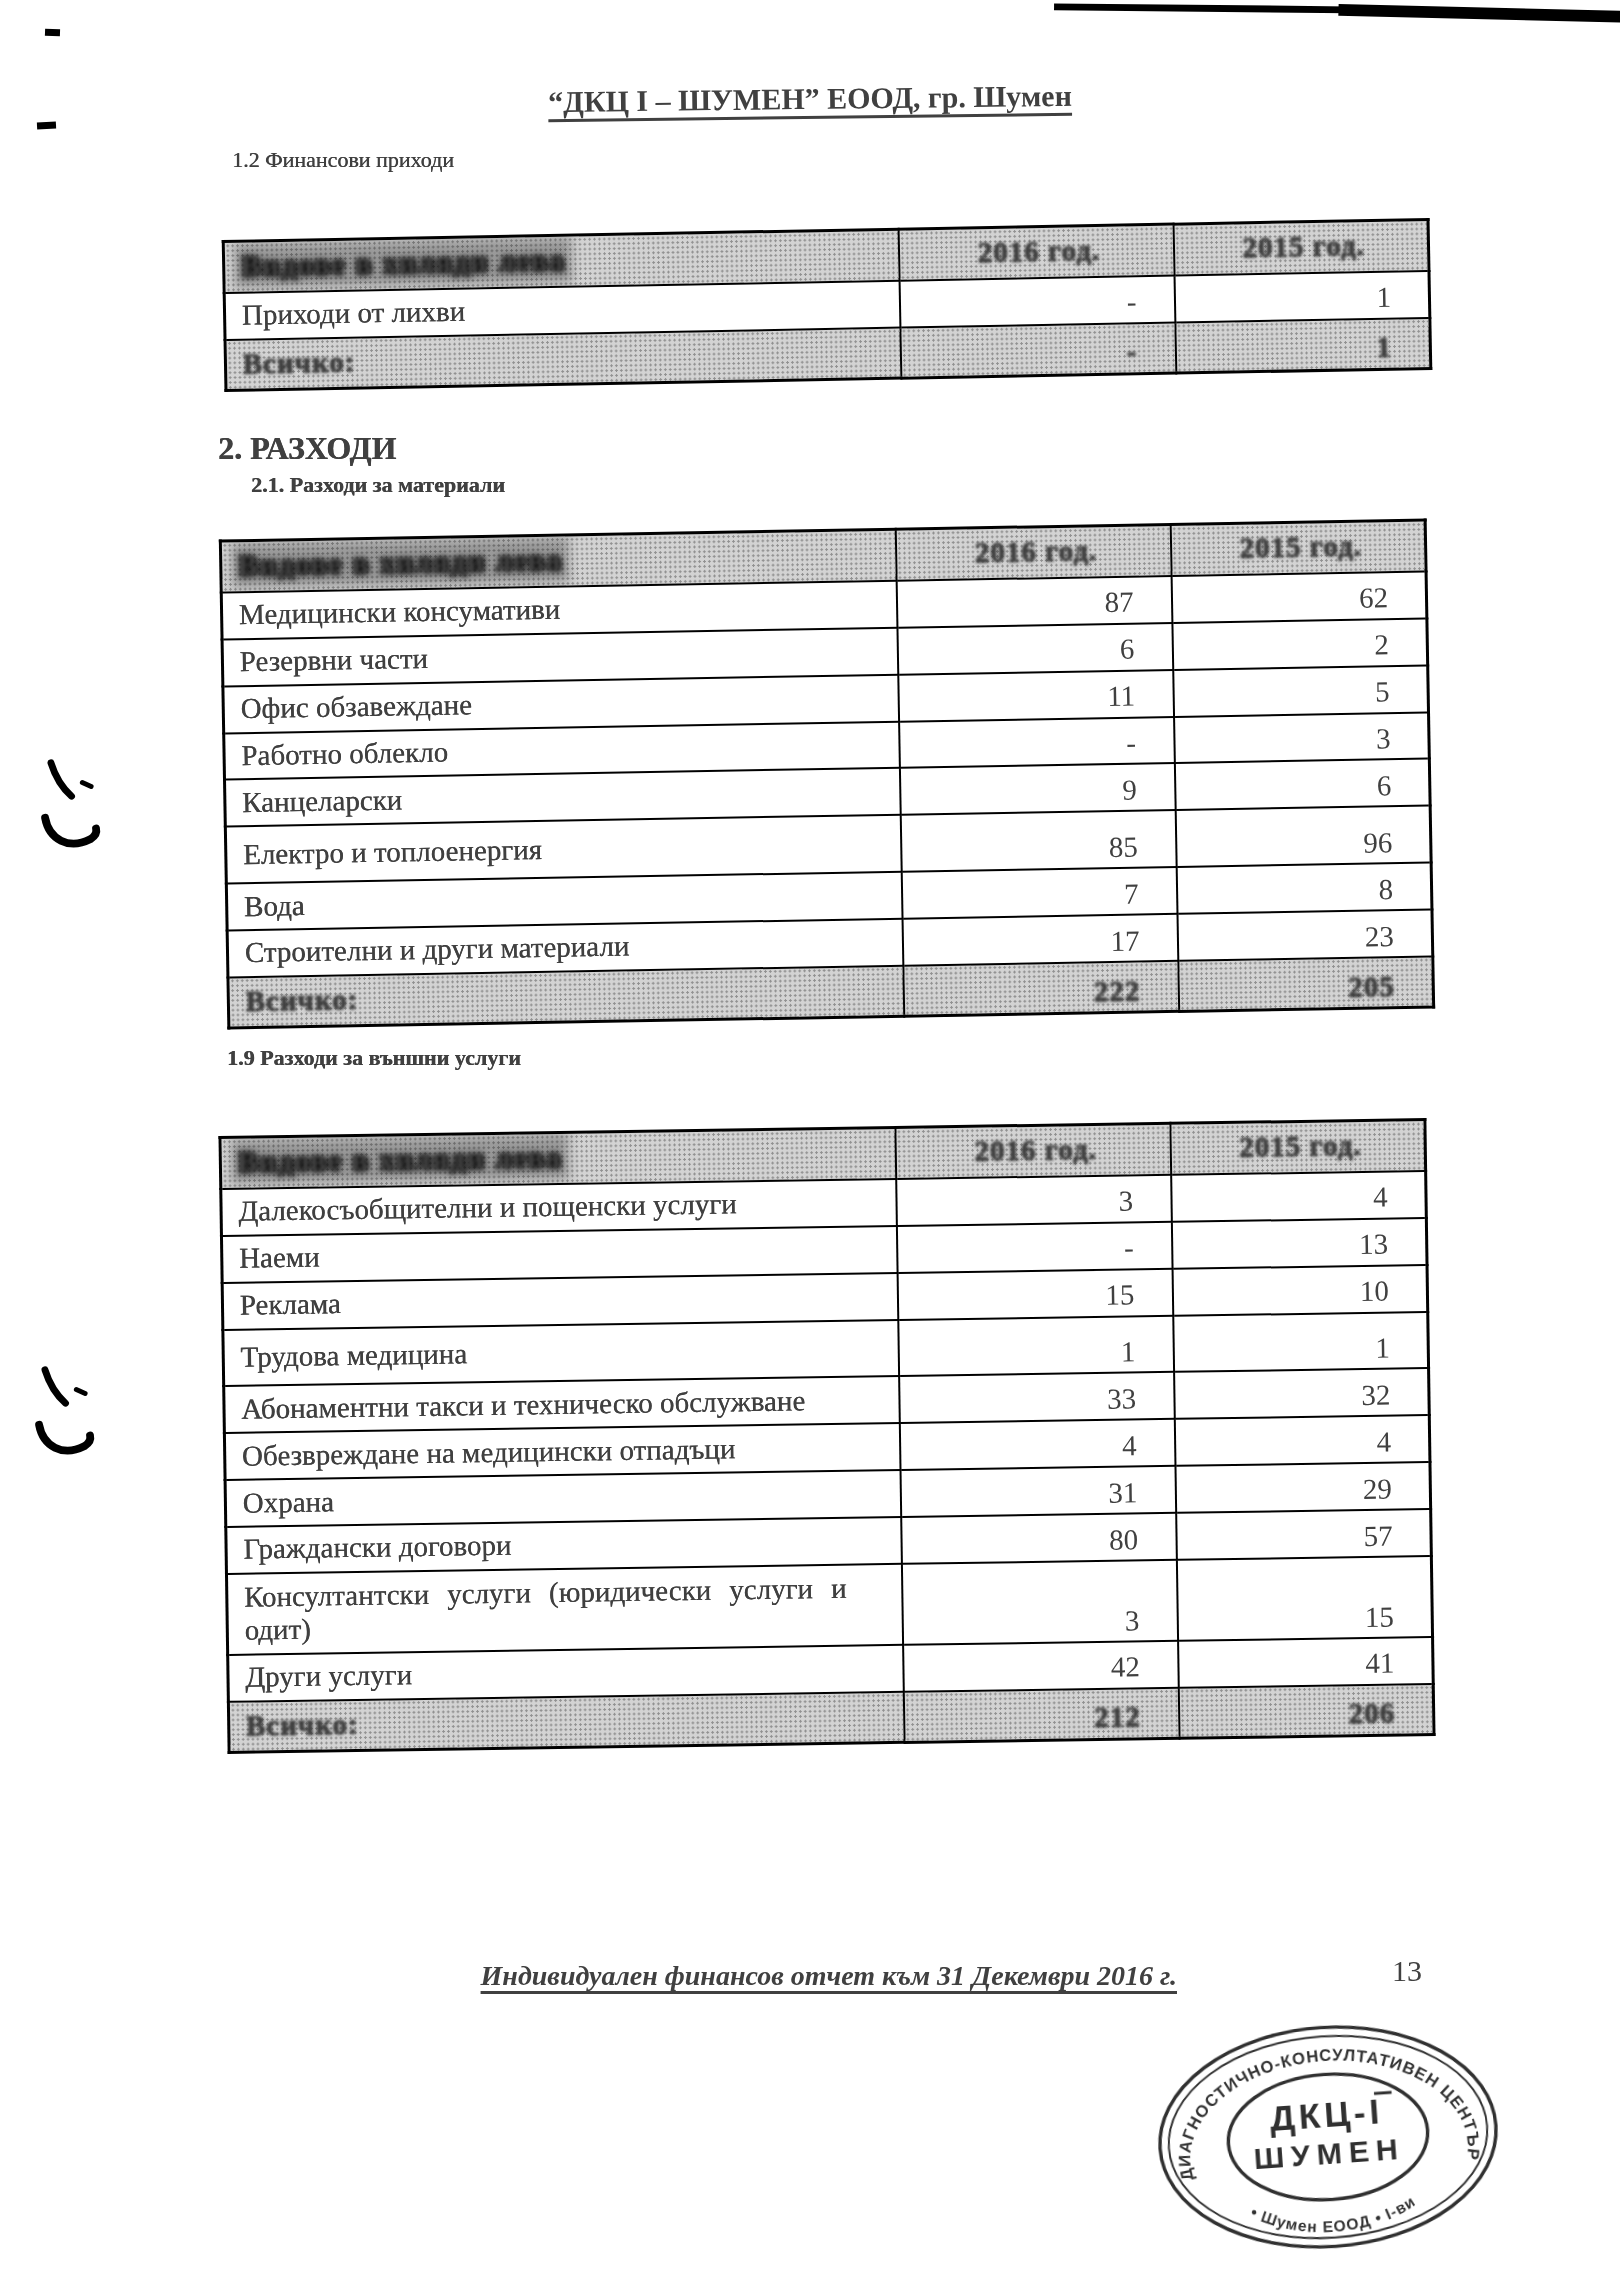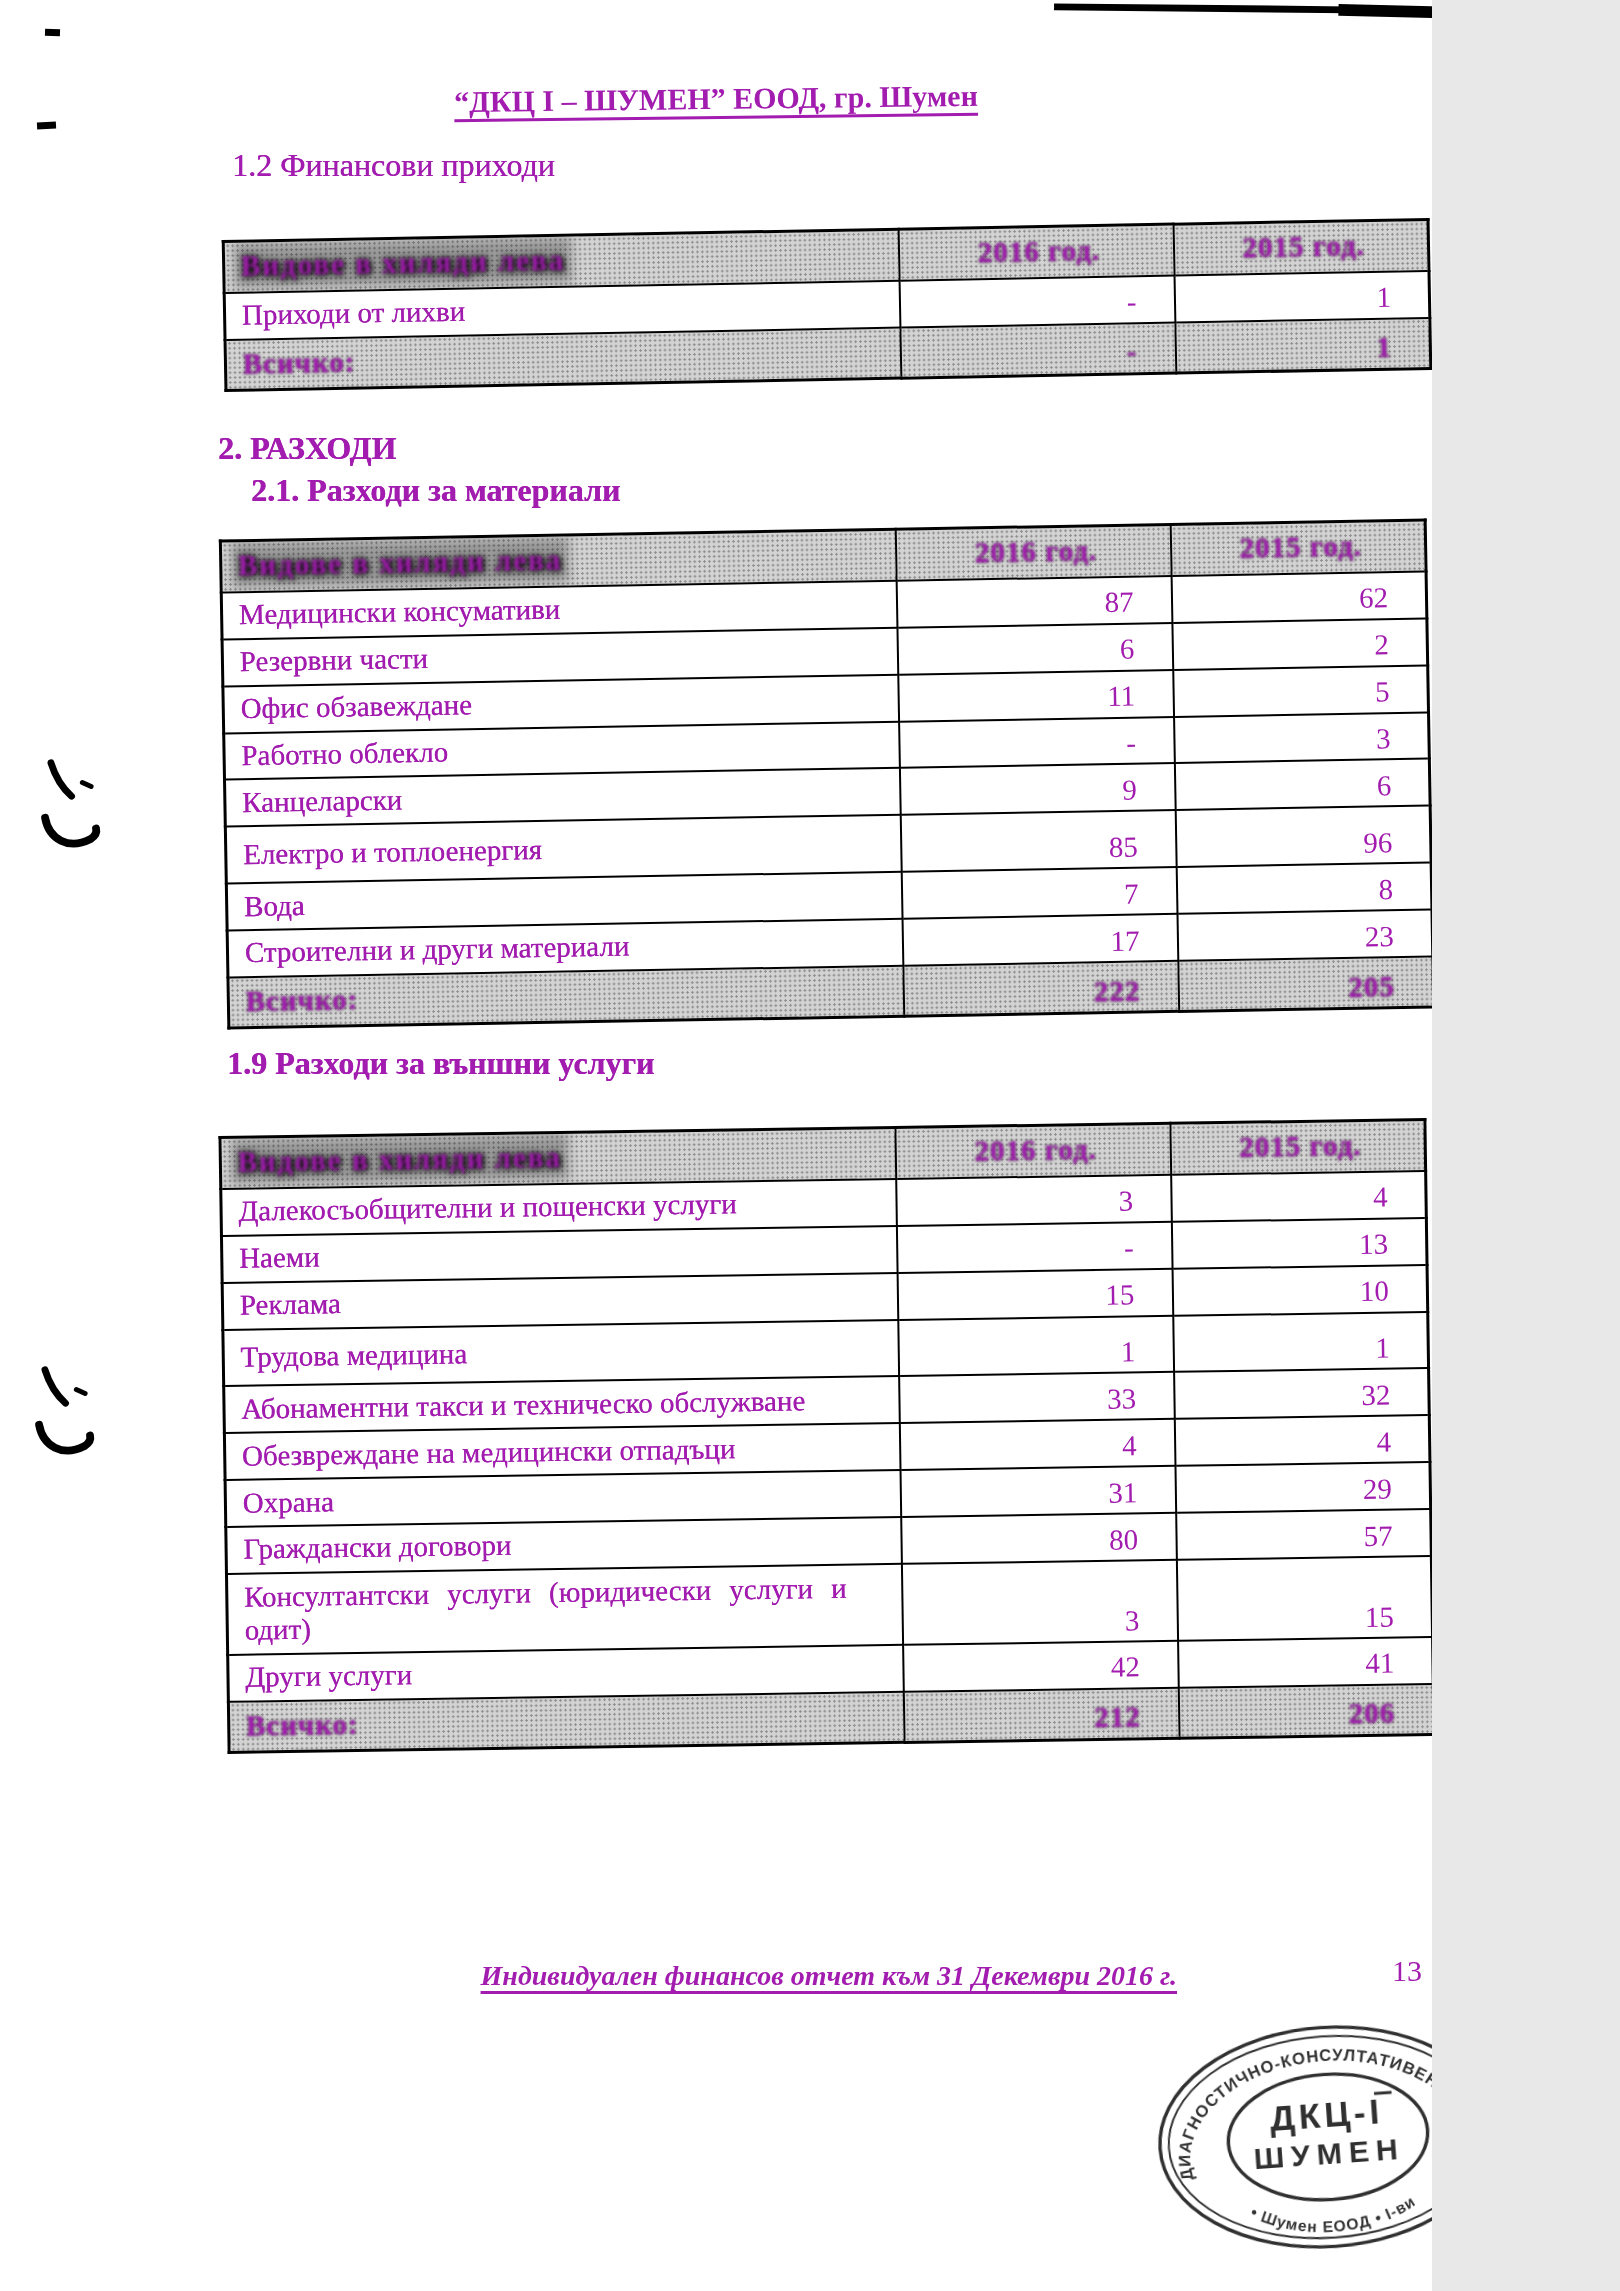--- a/index.html
+++ b/index.html
@@ -1,30 +1,30 @@
 <!DOCTYPE html>
 <html><head>
 <meta charset="utf-8">
 <style>
   html,body { margin:0; padding:0; background:#e8e8e8; }
   .page {
-    position:relative; width:1432px; height:2292px;
+    position:relative; width:1620px; height:2292px;
     background:#ffffff; overflow:hidden;
-    font-family:"Liberation Serif", serif; color:#a21caf;
+    font-family:"Liberation Serif", serif; color:#404040;
   }
 
   
   .doc-title {
     position:absolute; top:82px; left:0; width:100%;
     text-align:center; font-size:30px; font-weight:600;
     transform:rotate(-0.7deg);
   }
   .doc-title .t { text-decoration:underline; text-decoration-thickness:2.5px; text-underline-offset:6.9px; }
 
-  .heading { position:absolute; font-size:32px; text-shadow:0.4px 0 0 currentColor; white-space:nowrap; }
+  .heading { position:absolute; font-size:22px; text-shadow:0.4px 0 0 currentColor; white-space:nowrap; }
   .h-12 { top:147px; left:232px; font-weight:400; }
   .h-2  { top:410px; left:218px; font-weight:700; font-size:32px;margin-top:20px; }
   .h-21 { top:472px; left:251px; font-weight:700; }
   .h-22 { top:1045px; left:227px; font-weight:700; }
 
   
   .tbl-wrap { position:absolute; left:223px; width:1206px; }
   #t1 { top:229px;  transform:rotate(-1.05deg); }
   #t2 { top:529px;  transform:rotate(-1.0deg);  }
   #t3 { top:1127px; transform:rotate(-0.85deg); }

